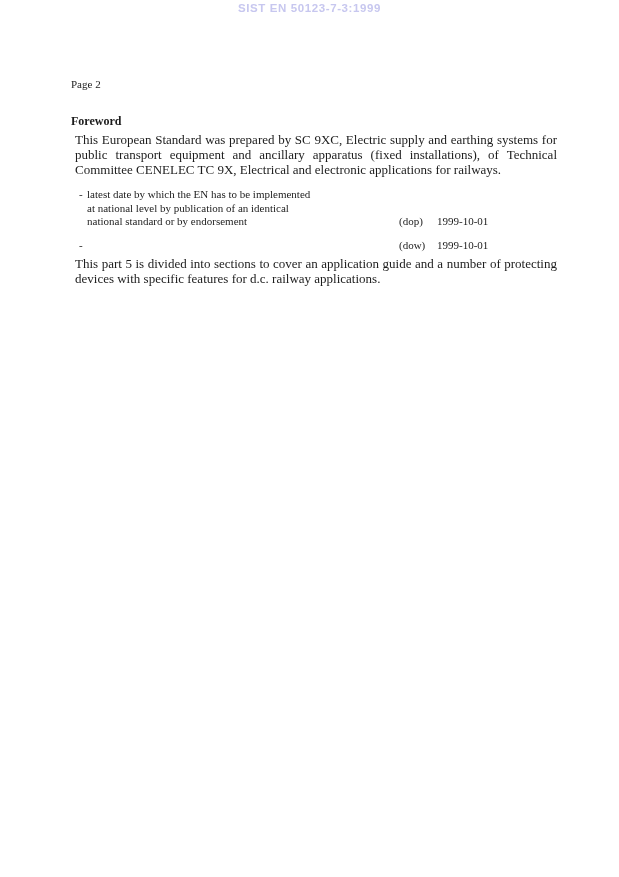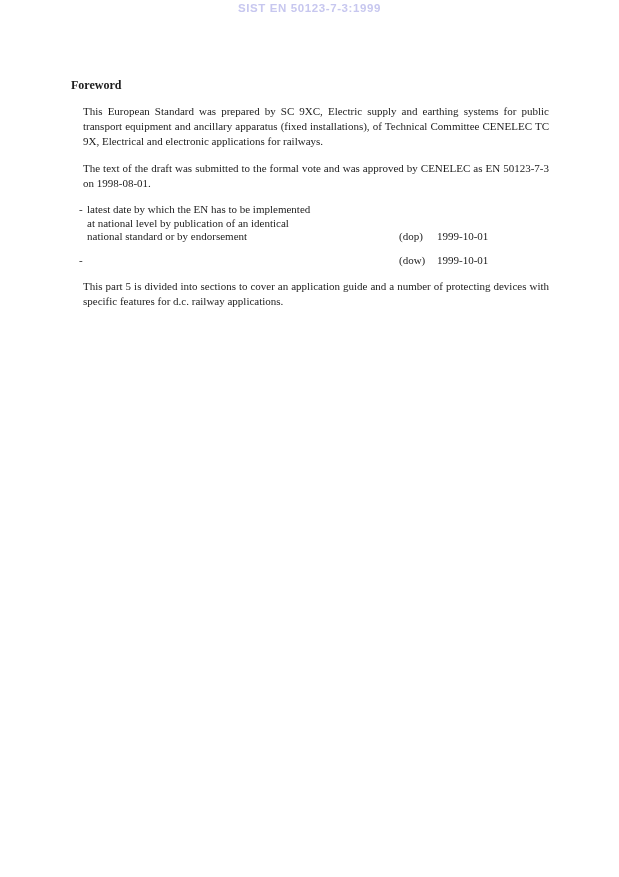--- a/index.html
+++ b/index.html
@@ -41,22 +41,22 @@
     font-size: 11px;
     line-height: 13px;
   }
   .heading {
     margin: 23px 0 0 0;
     font-size: 12px;
     font-weight: bold;
     line-height: 14px;
   }
   p.body-par {
-    margin: 12px;
-    font-size: 11px;
+    margin: 4px;
+    font-size: 13px;
     line-height: 15px;
     text-align: justify;
   }
   .p1 { margin-top: 11px; }
   .p2 { margin-top: 16px; }
   .p3 { margin-top: 13px; text-align: left; }
   .p4 { margin-top: 20px; }
   .date-list {
     margin-top: 11px;
     font-size: 11px;
@@ -91,27 +91,27 @@
 </head>
 <body>
 
 <div class="page">
 
   <div class="watermark">SIST EN 50123-7-3:1999</div>
 
   <div class="content">
 
     <div class="page-id">
+      <div>Page 2</div>
     </div>
 
     <div class="heading">Foreword</div>
 
     <p class="body-par p1">This European Standard was prepared by SC 9XC, Electric supply and earthing systems for public transport equipment and ancillary apparatus (fixed installations), of Technical Committee CENELEC TC 9X, Electrical and electronic applications for railways.</p>
 
-    <p class="body-par p2">The text of the draft was submitted to the formal vote and was approved by CENELEC as EN 50123-7-3 on 1998-08-01.</p>
 
 
     <div class="date-list">
 
       <div class="date-row">
         <span class="dash">-</span>
         <span class="date-text">latest date by which the EN has to be implemented
 at national level by publication of an identical
 national standard or by endorsement</span>
         <span class="date-value-group">

